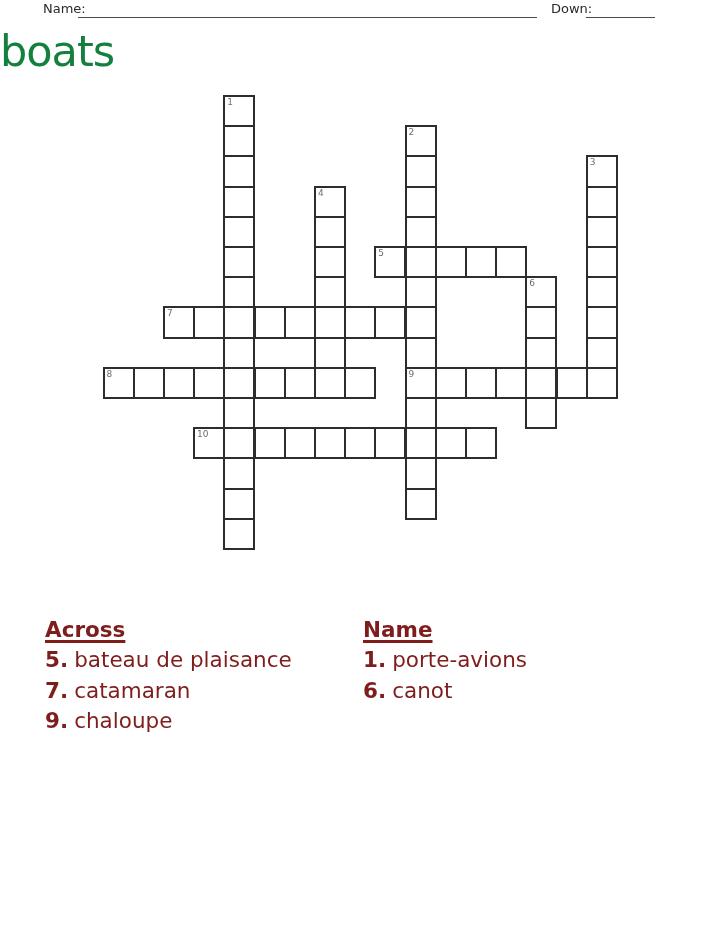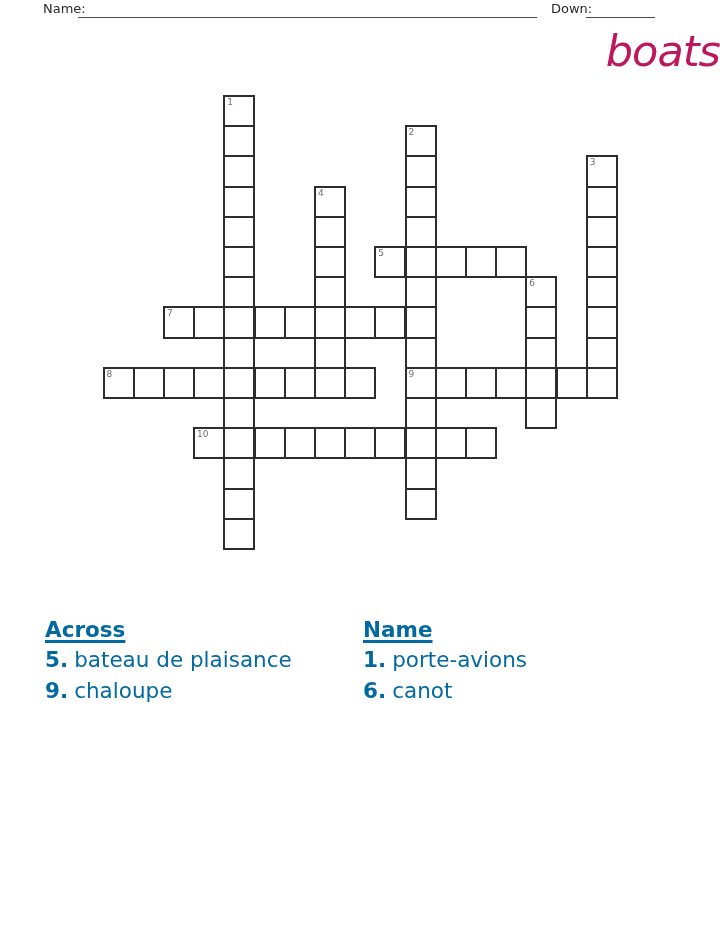--- a/index.html
+++ b/index.html
@@ -32,25 +32,24 @@
   }
   .name-line { left: 78px;  width: 459px; }
   .date-line { left: 586px; width: 69px;  }
 
   
   .title {
     position: absolute;
     top: 26px;
     left: 0;
     width: 100%;
-    text-align: right;
+    text-align: left;
     font-size: 43px;
     letter-spacing: -1px;
-    color: #be185d;
-    font-style: italic;
+    color: #15803d;
   }
 
   
   .grid { position: absolute; left: 0; top: 0; width: 720px; height: 580px; }
   .word { position: absolute; left: 0; top: 0; width: 0; height: 0; overflow: visible; }
   .cell {
     position: absolute;
     box-sizing: border-box;
     border: 2px solid #2d2d2d;
     background: transparent;
@@ -63,21 +62,21 @@
     line-height: 11px;
     color: #6e6e6e;
   }
 
   
   .clues-block {
     position: absolute;
     top: 615px;
     font-size: 21.5px;
     line-height: 30.4px;
-    color: #0369a1;
+    color: #7f1d1d;
   }
   .clues-across { left: 45px; }
   .clues-down { left: 363px; }
   .clue-header {
     font-weight: 700;
     text-decoration: underline;
     text-decoration-thickness: 2.5px;
     text-underline-offset: 3px;
   }
   .clue .cnum { font-weight: 700; margin-right: 6px; }
@@ -223,20 +222,21 @@
         <div class="cell" style="left: 404.5px; top: 427.2px; width: 32.2px; height: 32.2px; border-color: rgb(45, 45, 45);"></div>
         <div class="cell" style="left: 434.7px; top: 427.2px; width: 32.2px; height: 32.2px; border-color: rgb(45, 45, 45);"></div>
         <div class="cell" style="left: 464.9px; top: 427.2px; width: 32.2px; height: 32.2px; border-color: rgb(45, 45, 45);"></div>
       </div>
     </div>
 
   <div class="clues-block clues-across">
     <div><span class="clue-header">Across</span></div>
     <div>
         <div class="clue"><span class="cnum">5.</span><span class="ctext">bateau de plaisance</span></div>
+        <div class="clue"><span class="cnum">7.</span><span class="ctext">catamaran</span></div>
         <div class="clue"><span class="cnum">9.</span><span class="ctext">chaloupe</span></div>
       </div>
   </div>
 
   <div class="clues-block clues-down">
     <div><span class="clue-header">Name</span></div>
     <div>
         <div class="clue"><span class="cnum">1.</span><span class="ctext">porte-avions</span></div>
         <div class="clue"><span class="cnum">6.</span><span class="ctext">canot</span></div>
       </div>

